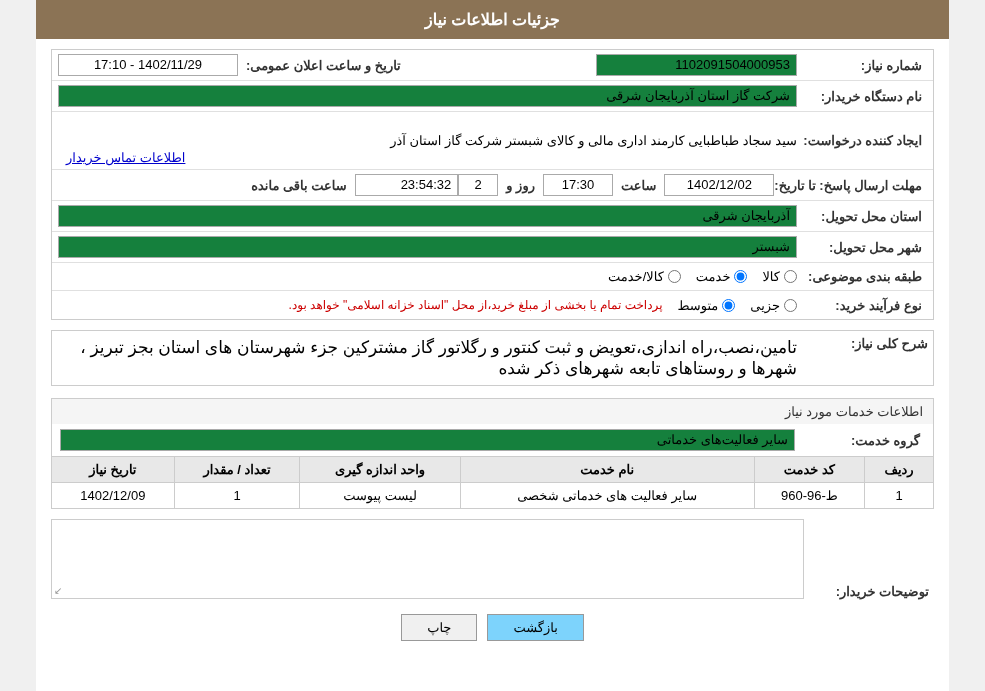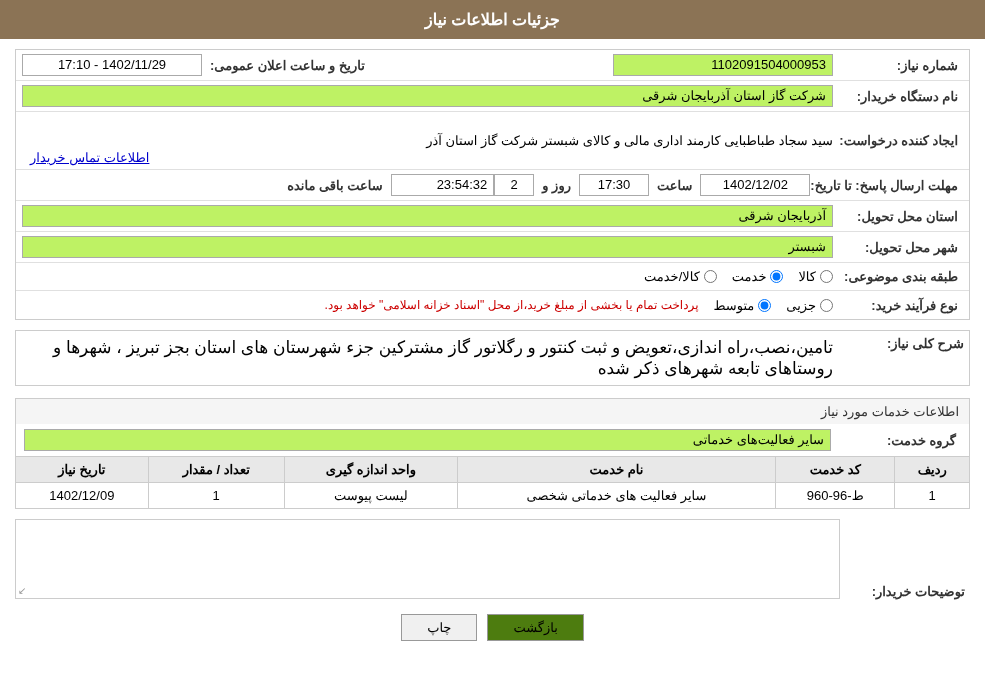--- a/index.html
+++ b/index.html
@@ -3,21 +3,21 @@
   <meta charset="utf-8">
   <style>
     * { box-sizing: border-box; margin: 0; padding: 0; }
     body {
       font-family: Tahoma, Arial, sans-serif;
       font-size: 13px;
       background: #f0f0f0;
       direction: rtl;
     }
     .page-container {
-      width: 985px;
+      width: 913px;
       min-height: 691px;
       background: #fff;
       margin: 0 auto;
     }
     .header {
       background: #8B7355;
       color: #fff;
       text-align: center;
       padding: 10px 0;
       font-size: 16px;
@@ -43,21 +43,21 @@
     .label {
       color: #333;
       font-weight: bold;
       white-space: nowrap;
       min-width: 130px;
       text-align: right;
       padding-right: 5px;
     }
     .field-box {
       border: 1px solid #aaa;
-      background: #bef264;
+      background: #15803d;
       padding: 2px 6px;
       min-height: 22px;
       flex: 1;
       text-align: right;
     }
     .field-box-sm {
       border: 1px solid #aaa;
       background: #fff;
       padding: 2px 6px;
       min-height: 22px;
@@ -142,21 +142,21 @@
       border: 1px solid #999;
       cursor: pointer;
       font-size: 13px;
       font-family: Tahoma, Arial, sans-serif;
       background: #f0f0f0;
     }
     .btn-print {
       background: #f0f0f0;
     }
     .btn-back {
-      background: #4d7c0f;
+      background: #7dd3fc;
     }
     .note-text {
       color: #333;
       font-size: 12px;
     }
     .red-text {
       color: #cc0000;
     }
     .blue-link {
       color: #0000cc;

